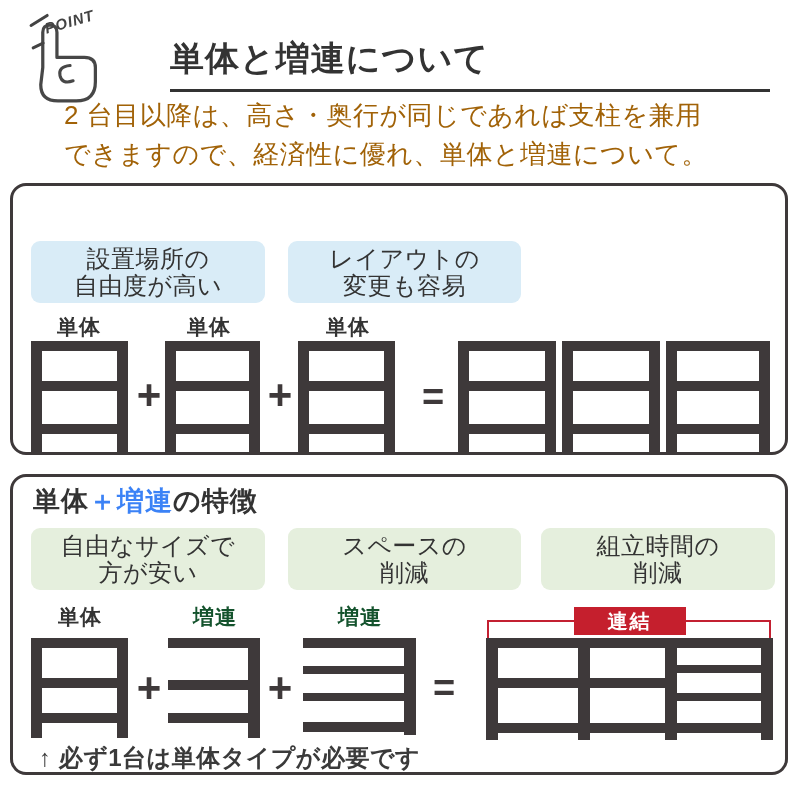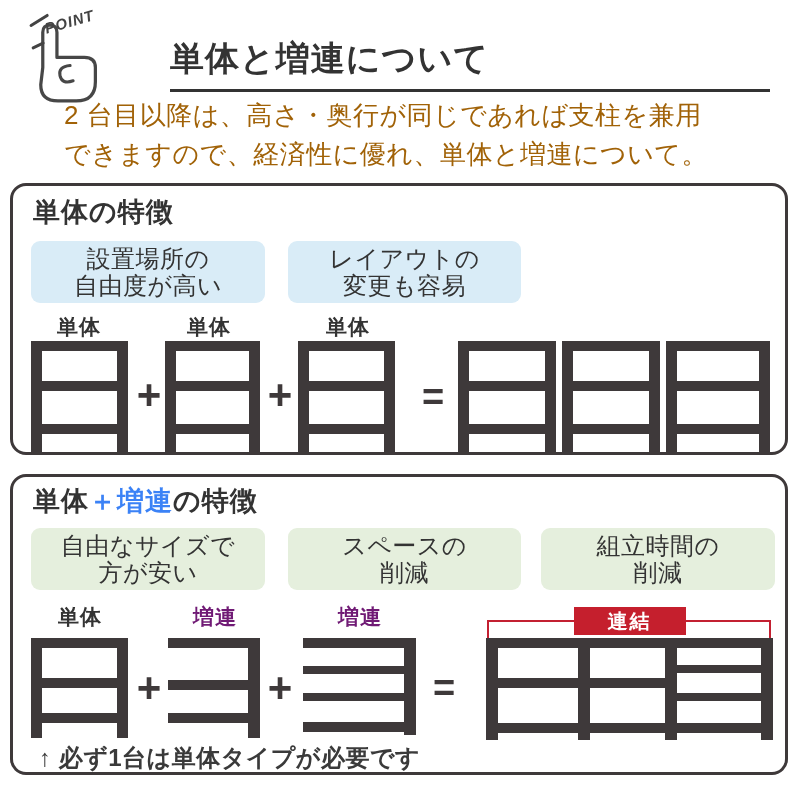--- a/index.html
+++ b/index.html
@@ -37,21 +37,21 @@
   .panel-1 .tag{top:55px;}
   .panel-2 .tag{top:51px;}
   .tag.pos-a{left:18px;width:234px;}
   .tag.pos-b{left:275px;width:233px;}
   .tag.pos-c{left:528px;width:234px;}
 
   .unit-label{position:absolute;width:70px;text-align:center;font-size:21px;font-weight:bold;
         color:#333;letter-spacing:1px;}
   .panel-1 .unit-label{top:127px;}
   .panel-2 .unit-label{top:126px;}
-  .unit-label.red{color:#701a75;}
+  .unit-label.red{color:#14532d;}
 
   .op{position:absolute;width:34px;text-align:center;font-weight:bold;color:#3e393a;}
   .op-plus{font-size:42px;line-height:42px;}
   .op-eq{font-size:38px;line-height:38px;}
 
   
   .shelf-unit{position:absolute;}
   .shelf-unit i{position:absolute;display:block;background:#3e393a;}
   .bar{left:0;right:0;height:10px;}
   .post{top:0;width:11px;}
@@ -86,21 +86,20 @@
 
   <h1 class="page-title">単体と増連について</h1>
   <div class="title-underline"></div>
 
   <p class="desc">
     <span>2 台目以降は、高さ・奥行が同じであれば支柱を兼用</span><br>
     <span>できますので、経済性に優れ、単体と増連について。</span>
   </p>
 
   <section class="panel panel-1">
-    <h2 class="panel-heading">単体の特徴</h2>
 
     <div class="tag tag-blue pos-a">
       <div>設置場所の</div>
       <div>自由度が高い</div>
     </div>
     <div class="tag tag-blue pos-b">
       <div>レイアウトの</div>
       <div>変更も容易</div>
     </div>
 

